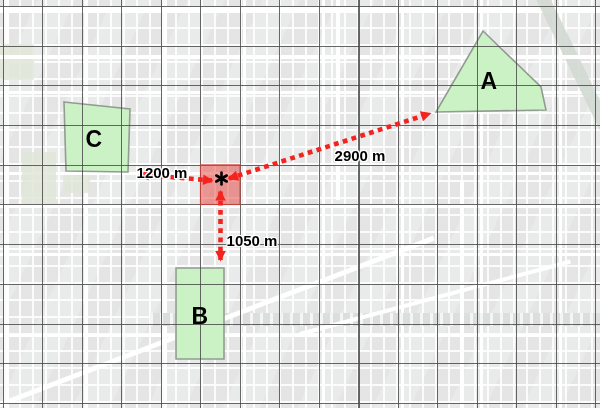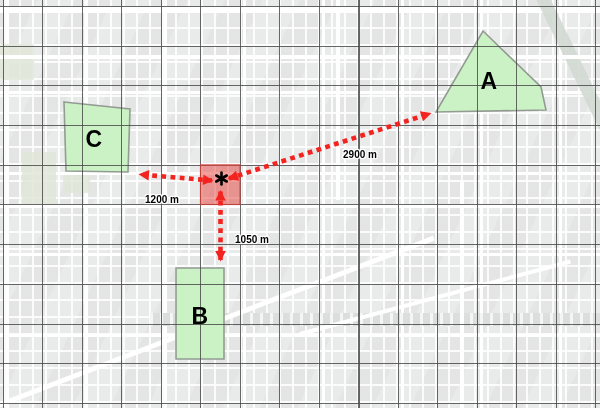--- a/index.html
+++ b/index.html
@@ -52,21 +52,21 @@
   .hl-cell{fill:var(--highlight-fill);fill-opacity:.5;stroke:var(--highlight-stroke);stroke-opacity:.75;stroke-width:1.2;}
   .marker-rays line{stroke:var(--label-black);stroke-width:2.6;stroke-linecap:round;}
   .measure-line{stroke:var(--measure-red);stroke-width:4.6;fill:none;
     stroke-dasharray:4.8 4.4;stroke-linecap:butt;}
   .ah{fill:var(--measure-red);}
 
   
   .zone-label{position:absolute;transform:translate(-50%,-50%);
     font-size:23px;font-weight:bold;color:var(--label-black);line-height:1;letter-spacing:.5px;}
   .dist-label{position:absolute;transform:translate(-50%,-50%);
-    font-size:10px;font-weight:bold;color:var(--label-black);line-height:1;white-space:nowrap;
+    font-size:15px;font-weight:bold;color:var(--label-black);line-height:1;white-space:nowrap;
     text-shadow:-1px -1px 0 #fff,1px -1px 0 #fff,-1px 1px 0 #fff,1px 1px 0 #fff,0 0 3px #fff;}
 </style>
 </head>
 <body>
 
 <div class="stage">
 
   <div class="basemap">
     <div class="patch park" style="left:0;top:44px;width:34px;height:36px"></div>
     <div class="patch park" style="left:63px;top:175px;width:27px;height:18px"></div>
@@ -110,14 +110,14 @@
       <line class="measure-line" x1="220.5" y1="191.5" x2="220.5" y2="260" marker-start="url(#ah)" marker-end="url(#ah)"></line>
     </g>
   </svg>
 
   <div class="zone-label" style="left:489px;top:81px">A</div>
   <div class="zone-label" style="left:200px;top:316px">B</div>
   <div class="zone-label" style="left:94px;top:139px">C</div>
 
   <div class="dist-label" style="left:360px;top:155px">2900 m</div>
   <div class="dist-label" style="left:252px;top:240px">1050 m</div>
-  <div class="dist-label" style="left:162px;top:200px">1200 m</div>
+  <div class="dist-label" style="left:162px;top:172px">1200 m</div>
 </div>
 
 </body></html>

